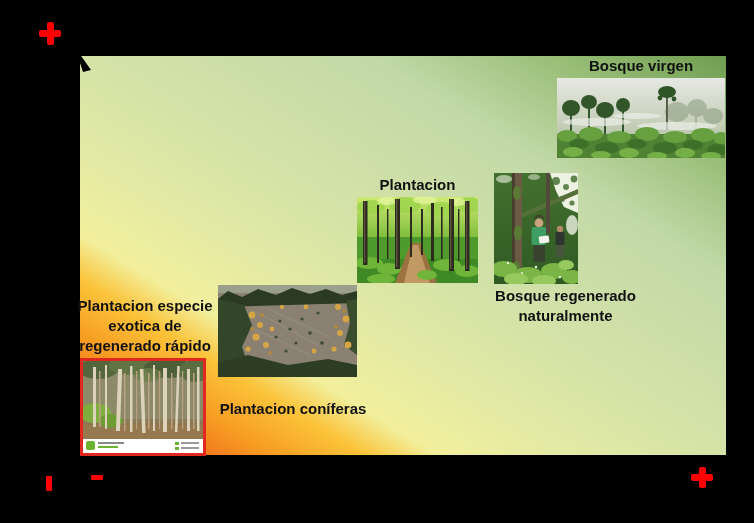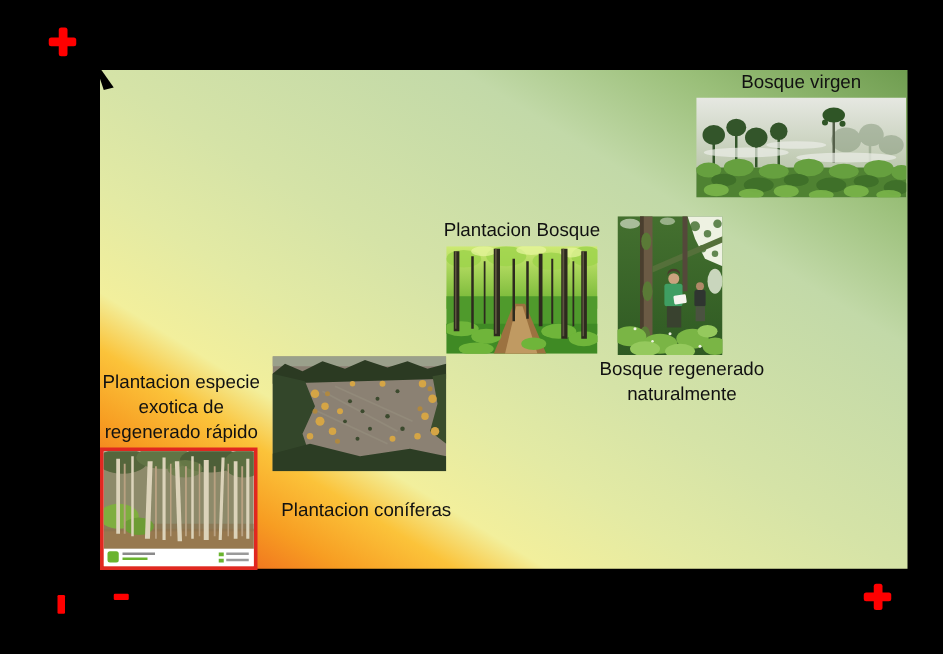--- a/index.html
+++ b/index.html
@@ -11,21 +11,21 @@
   
   #plot{
     left:80px;top:56px;width:646px;height:399px;
     background:linear-gradient(to top right,
       #e23e1b 0%, #ee661d 7%, #f79d22 15%, #fbc33a 22%,
       #f2ef9c 27.7%, #e3eaa4 38%, #d5e3a7 50%,
       #c2d9a8 72.3%, #9abf79 86%, #6f9d50 100%);
   }
   
   .stage-label{
-    color:#111;font-weight:normal;font-size:15px;line-height:20px;
+    color:#111;font-weight:bold;font-size:15px;line-height:20px;
     text-align:center;
   }
   
   .plus{position:absolute;}
   .plus .h,.plus .v{position:absolute;background:#f00;border-radius:2px;}
   .plus .h{left:0;right:0;top:50%;height:7px;margin-top:-3.5px;}
   .plus .v{top:0;bottom:0;left:50%;width:7px;margin-left:-3.5px;}
   .dash{position:absolute;background:#f00;border-radius:1px;}
   .sr{position:absolute;width:1px;height:1px;overflow:hidden;clip:rect(0 0 0 0);white-space:nowrap;}
   .photo{display:block;}
@@ -292,21 +292,21 @@
       <ellipse cx="50" cy="108" rx="12" ry="6"></ellipse>
       <ellipse cx="72" cy="92" rx="8" ry="5"></ellipse>
   </g>
   <g fill="#eef2e4">
     <circle cx="14" cy="90" r="1.2"></circle>
       <circle cx="42" cy="94" r="1.2"></circle>
       <circle cx="66" cy="104" r="1.2"></circle>
       <circle cx="28" cy="100" r="1"></circle>
   </g>
 </svg>
-<div class="abs stage-label" style="left:468px;top:286px;width:155px">Bosque regenerado naturalmente</div>
+<div class="abs stage-label" style="left:488px;top:286px;width:155px">Bosque regenerado naturalmente</div>
 
 <div class="abs stage-label" style="left:557px;top:56px;width:168px">Bosque virgen</div>
 <svg class="abs photo" style="left:557px;top:78px" width="168" height="80" viewBox="0 0 168 80" preserveAspectRatio="none">
   <defs>
     <linearGradient id="mist" x1="0" y1="0" x2="0" y2="1">
       <stop offset="0" stop-color="#e6e8e2"></stop>
         <stop offset="0.6" stop-color="#c3cdb6"></stop>
         <stop offset="1" stop-color="#a9b89a"></stop>
     </linearGradient>
   </defs>

